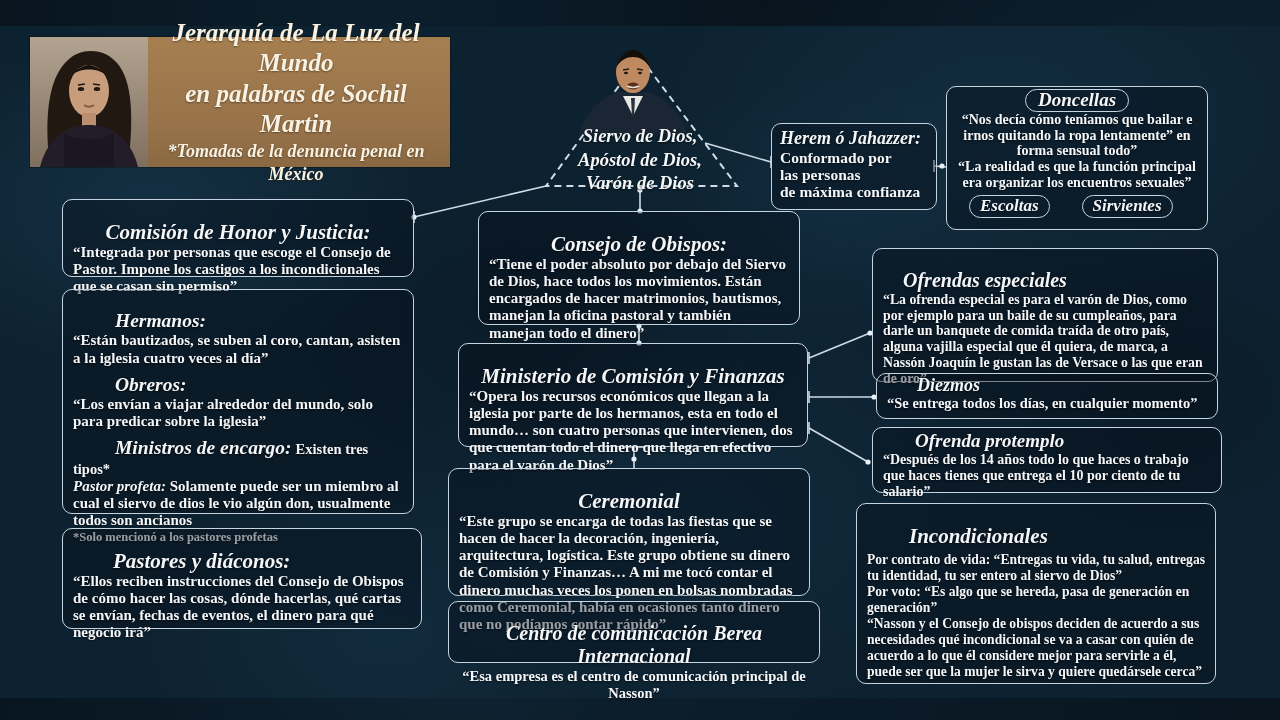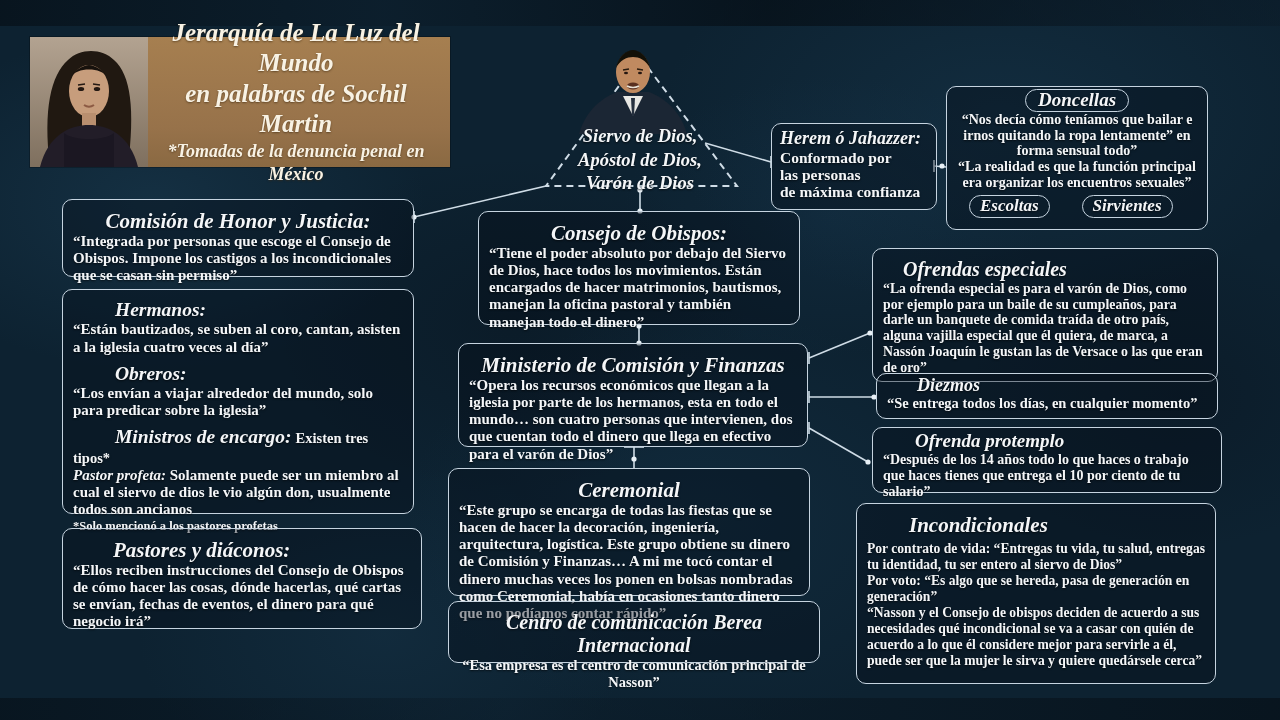--- a/index.html
+++ b/index.html
@@ -32,21 +32,21 @@
   .banner-l3{font-size:18px;line-height:1.3;}
 
   
   .pyramid-photo{position:absolute;left:577px;top:42px;width:112px;height:92px;z-index:4;}
   .pyramid-label{position:absolute;left:555px;top:125px;width:170px;z-index:4;text-align:center;
     font-style:italic;font-weight:bold;font-size:18.5px;line-height:1.28;text-shadow:0 1px 2px rgba(0,0,0,.7);}
   .preline{white-space:pre-line;}
 
   
   .node{position:absolute;z-index:3;box-sizing:border-box;border:1.6px solid #c6d4e0;border-radius:10px;
-    background:rgba(5,14,23,0.38);padding:9px 10px 4px;text-shadow:0 1px 2px rgba(0,0,0,.65);}
+    background:rgba(5,14,23,0.38);padding:20px 10px 4px;text-shadow:0 1px 2px rgba(0,0,0,.65);}
   .nt{font-style:italic;font-weight:bold;font-size:21px;line-height:1.15;}
   .nt.center{text-align:center;}
   .nb{font-weight:bold;font-size:15px;line-height:1.14;margin:0;}
   .note{font-weight:bold;font-size:14.5px;font-style:normal;}
   .lead-italic{font-style:italic;font-weight:bold;}
   .footnote{font-weight:bold;font-size:12.5px;margin-top:1px;}
   .pill{display:inline-block;border:1.5px solid #c6d4e0;border-radius:13px;padding:0 10px;
     font-style:italic;font-weight:bold;}
 
   #comision{left:62px;top:199px;width:352px;height:78px;}
@@ -173,21 +173,21 @@
       <ellipse cx="56" cy="44" rx="6" ry="3.4" fill="#5a3020"></ellipse>
       <path d="M50,44 C54,46 58,46 62,44" stroke="#e9e2d6" stroke-width="1.6" fill="none"></path>
     </svg>
   </div>
   <div class="pyramid-label preline">Siervo de Dios,
 Apóstol de Dios,
 Varón de Dios</div>
 
   <div class="node" id="comision">
     <div class="nt center">Comisión de Honor y Justicia:</div>
-    <p class="nb">“Integrada por personas que escoge el Consejo de Obispos. Impone los castigos a los incondicionales que se casan sin permiso”</p>
+    <p class="nb">“Integrada por personas que escoge el Consejo de Pastor. Impone los castigos a los incondicionales que se casan sin permiso”</p>
   </div>
 
   <div class="node" id="miembros">
     <div class="nt">Hermanos:</div>
     <p class="nb">“Están bautizados, se suben al coro, cantan, asisten a la iglesia cuatro veces al día”</p>
     <div class="nt sec">Obreros:</div>
     <p class="nb">“Los envían a viajar alrededor del mundo, solo para predicar sobre la iglesia”</p>
     <div class="sec">
       <span class="nt" style="margin-left:42px">Ministros de encargo:</span>
       <span class="note">Existen tres tipos*</span>

